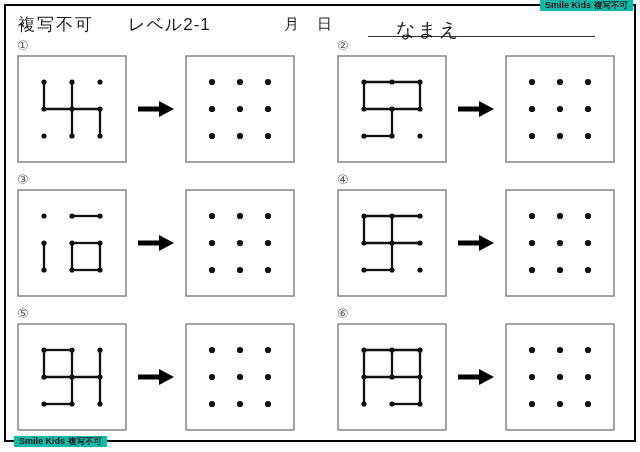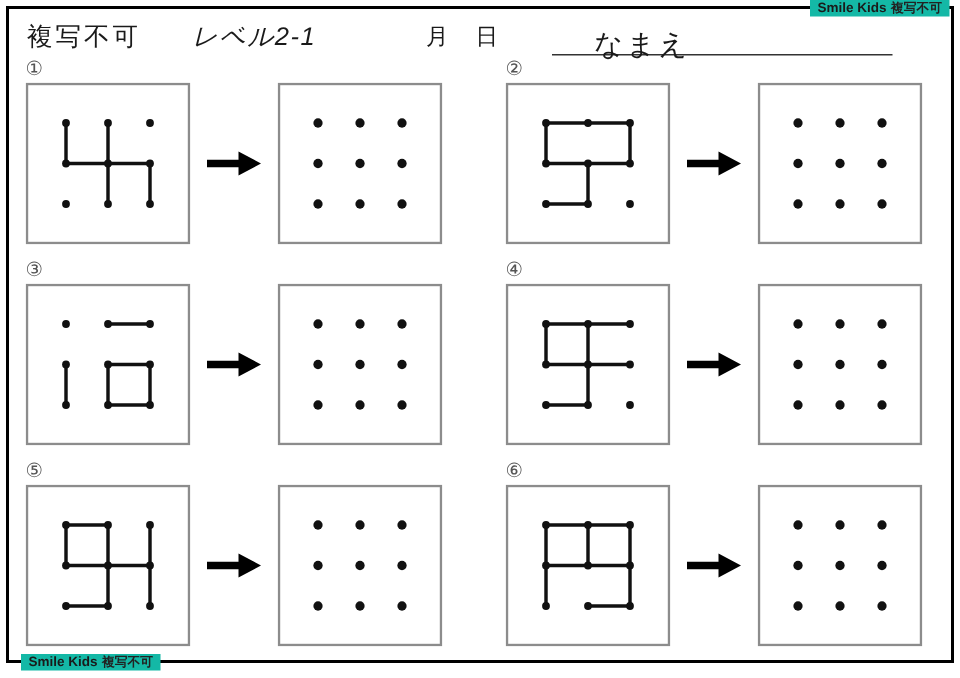--- a/index.html
+++ b/index.html
@@ -14,21 +14,21 @@
   }
   .brand{
     position:absolute;background:#14b8a6;padding:0 5px;white-space:nowrap;
     font-size:9px;font-weight:bold;line-height:11px;z-index:5;
   }
   .brand .nc{font-weight:bold;font-size:8.5px;color:#222;margin-left:3px;}
   .brand-top{top:0px;left:540px;}
   .brand-bottom{top:436px;left:14px;}
   .hdr{position:absolute;white-space:nowrap;z-index:2;}
   .t-title{left:18px;top:13px;font-size:17px;letter-spacing:2px;}
-  .t-level{left:128px;top:13px;font-size:17px;letter-spacing:1px;font-style:italic;}
+  .t-level{left:128px;top:13px;font-size:17px;letter-spacing:1px;}
   .t-month{left:284px;top:15px;font-size:15px;}
   .t-day{left:317px;top:15px;font-size:15px;}
   .t-name{left:372px;top:17px;font-size:19px;letter-spacing:2px;margin-left:24px;}
   .name-line{
     position:absolute;left:368px;top:36px;width:227px;height:0;
     border-bottom:1.5px solid #333;
   }
   .cell{position:absolute;width:278px;}
   .cell.p0{left:17px;top:38px;}
   .cell.p1{left:337px;top:38px;}

